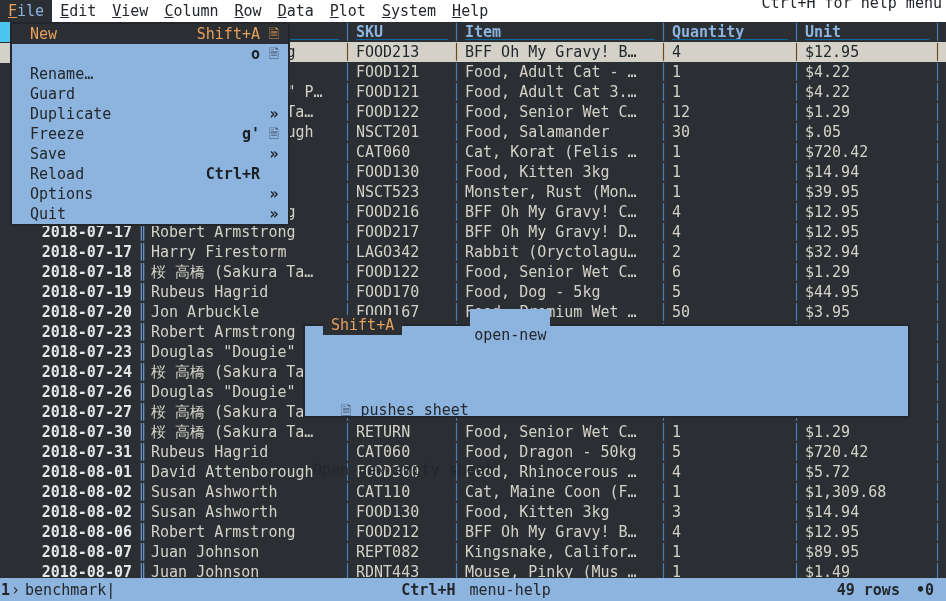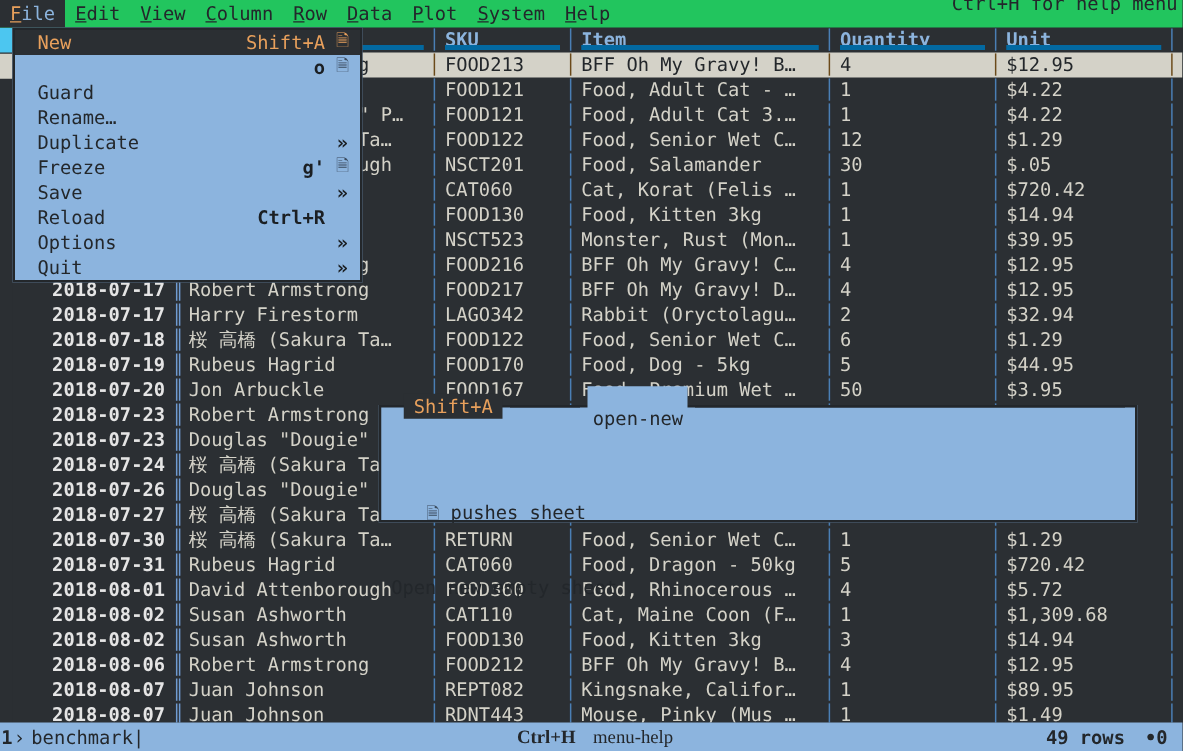--- a/index.html
+++ b/index.html
@@ -14,21 +14,21 @@
     font-size: 15px;
     line-height: 20px;
     color: #d4d2c8;
     position: relative;
   }
 
   
   #menubar {
     position: absolute; left: 0; top: 0;
     width: 946px; height: 22px;
-    background: #22c55e;
+    background: #ffffff;
     color: #23272b;
     display: flex;
     align-items: center;
     font-weight: normal;
     white-space: pre;
     z-index: 40;
   }
   .menu-top {
     padding: 0 8px;
     height: 22px;
@@ -82,21 +82,21 @@
     overflow: hidden;
   }
   .hdr {
     background: #2b2f33;
   }
   .hdr .cell {
     color: #8cb4de;
     font-weight: bold;
   }
   .hdr .cell .ul {
-    border-bottom: 4px solid #0369a1;
+    border-bottom: 1px solid #0369a1;
     display: inline-block;
     width: 100%;
     height: 18px;
     overflow: hidden;
   }
   .row.cursor {
     background: #d4d2c8;
   }
   .row.cursor .cell { color: #23272b; }
   .row.cursor .cell.c-date { color: #23272b; font-weight: bold; }
@@ -240,21 +240,21 @@
     align-items: center;
     white-space: pre;
     z-index: 70;
     font-size: 15px;
   }
   #sb-left { padding-left: 1px; display: flex; align-items: baseline; }
   #sb-idx { font-weight: bold; }
   #sb-arrow { padding: 0 5px 0 1px; }
   #sb-name { font-weight: normal; }
   #sb-caret { }
-  #sb-mid { margin-left: auto; display: flex; align-items: baseline; font-family: Liberation Serif, serif; }
+  #sb-mid { margin-left: auto; display: flex; align-items: baseline; }
   #sb-key { font-weight: bold; padding-right: 14px; }
   #sb-help { }
   #sb-right { margin-left: auto; display: flex; align-items: baseline; padding-right: 12px; }
   #sb-rows { font-weight: bold; padding-right: 16px; }
   #sb-mark { font-weight: bold; }
 </style>
 </head>
 <body>
 
 <div id="menubar">
@@ -304,22 +304,22 @@
       <div class="row"><div class="cell c-date">2018-08-02</div><div class="sep dbl">║</div><div class="cell c-name">Susan Ashworth</div><div class="sep">│</div><div class="cell c-sku">FOOD130</div><div class="sep">│</div><div class="cell c-item">Food, Kitten 3kg</div><div class="sep">│</div><div class="cell c-qty">3</div><div class="sep">│</div><div class="cell c-unit">$14.94</div><div class="sep">│</div></div>
       <div class="row"><div class="cell c-date">2018-08-06</div><div class="sep dbl">║</div><div class="cell c-name">Robert Armstrong</div><div class="sep">│</div><div class="cell c-sku">FOOD212</div><div class="sep">│</div><div class="cell c-item">BFF Oh My Gravy! B…</div><div class="sep">│</div><div class="cell c-qty">4</div><div class="sep">│</div><div class="cell c-unit">$12.95</div><div class="sep">│</div></div>
       <div class="row"><div class="cell c-date">2018-08-07</div><div class="sep dbl">║</div><div class="cell c-name">Juan Johnson</div><div class="sep">│</div><div class="cell c-sku">REPT082</div><div class="sep">│</div><div class="cell c-item">Kingsnake, Califor…</div><div class="sep">│</div><div class="cell c-qty">1</div><div class="sep">│</div><div class="cell c-unit">$89.95</div><div class="sep">│</div></div>
       <div class="row"><div class="cell c-date">2018-08-07</div><div class="sep dbl">║</div><div class="cell c-name">Juan Johnson</div><div class="sep">│</div><div class="cell c-sku">RDNT443</div><div class="sep">│</div><div class="cell c-item">Mouse, Pinky (Mus …</div><div class="sep">│</div><div class="cell c-qty">1</div><div class="sep">│</div><div class="cell c-unit">$1.49</div><div class="sep">│</div></div>
     </div>
 </div>
 
 <div id="filemenu">
     <div class="mi sel"><span class="mi-label">New</span><span class="mi-key">Shift+A</span><span class="mi-glyph">🗎</span></div>
     <div class="mi"><span class="mi-key">o</span><span class="mi-glyph">🗎</span></div>
+    <div class="mi"><span class="mi-label">Rename…</span><span class="mi-key"></span><span class="mi-spacer"></span></div>
     <div class="mi"><span class="mi-label">Guard</span><span class="mi-key"></span><span class="mi-spacer"></span></div>
-    <div class="mi"><span class="mi-label">Rename…</span><span class="mi-key"></span><span class="mi-spacer"></span></div>
     <div class="mi"><span class="mi-label">Duplicate</span><span class="mi-key"></span><span class="mi-sub">»</span></div>
     <div class="mi"><span class="mi-label">Freeze</span><span class="mi-key">g'</span><span class="mi-glyph">🗎</span></div>
     <div class="mi"><span class="mi-label">Save</span><span class="mi-key"></span><span class="mi-sub">»</span></div>
     <div class="mi"><span class="mi-label">Reload</span><span class="mi-key">Ctrl+R</span><span class="mi-spacer"></span></div>
     <div class="mi"><span class="mi-label">Options</span><span class="mi-key"></span><span class="mi-sub">»</span></div>
     <div class="mi"><span class="mi-label">Quit</span><span class="mi-key"></span><span class="mi-sub">»</span></div>
   </div>
 
 <div id="tooltip">
   <div id="tt-top">

